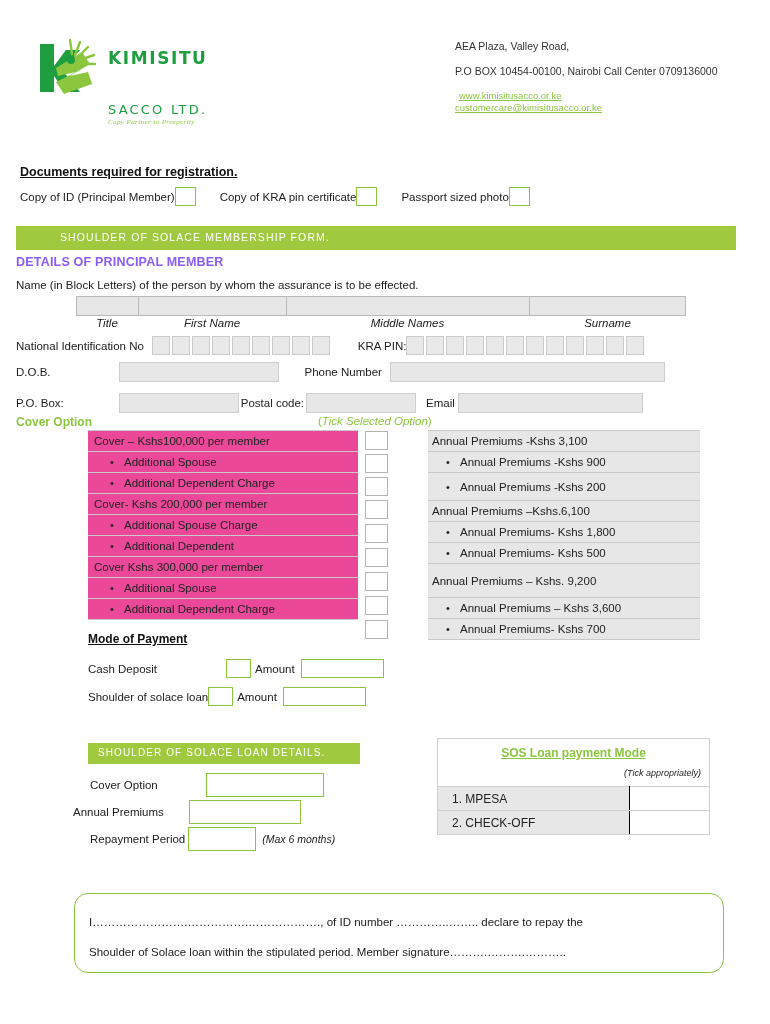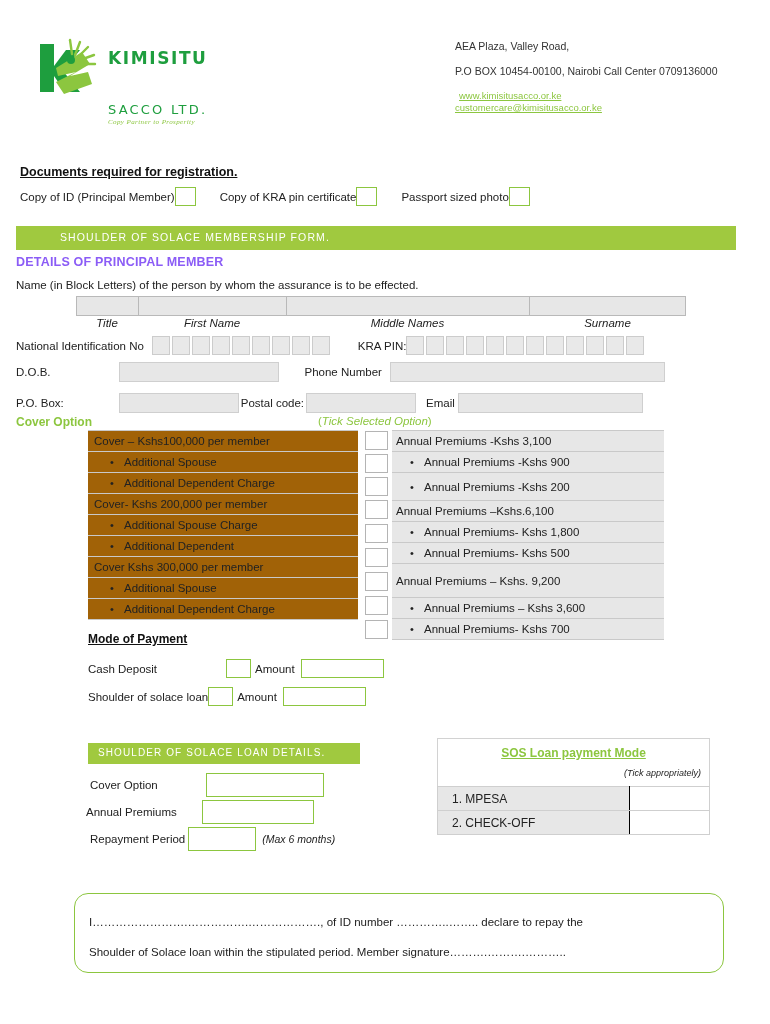--- a/index.html
+++ b/index.html
@@ -112,37 +112,37 @@
   .tick-sel {
     position:absolute; left:318px; top:415px;
     color:#8cc63f; font-size:11.5px;
   }
   .tick-sel i { font-style:italic; }
 
   
   .cover-area { position:absolute; left:88px; top:430px; }
   .ctable { border-collapse:collapse; width:270px; }
   .ctable td {
-    background:#a16207; border-top:1px solid #c9c9c9;
+    background:#ec4899; border-top:1px solid #c9c9c9;
     font-size:11.5px; color:#222; padding:3px 6px;
     height:21px; vertical-align:middle;
   }
   .ctable tr:last-child td { border-bottom:1px solid #c9c9c9; }
   .ctable td.bulleted { padding-left:36px; position:relative; }
   .ctable td.bulleted::before {
     content:"\2022"; position:absolute; left:22px; top:50%;
     transform:translateY(-50%); font-size:11px; color:#222;
   }
 
   .checkcol { position:absolute; left:365px; top:430px; }
   .chk {
     width:23px; height:19px; border:1px solid #b4b4b4; background:#fff;
   }
 
-  .ptable-wrap { position:absolute; left:392px; top:430px; }
+  .ptable-wrap { position:absolute; left:428px; top:430px; }
   .ptable { border-collapse:collapse; width:272px; }
   .ptable td {
     background:#e7e7e7; border-top:1px solid #c9c9c9;
     font-size:11.5px; color:#222; padding:3px 4px;
     vertical-align:middle;
   }
   .ptable tr:last-child td { border-bottom:1px solid #c9c9c9; }
   .ptable td.bulleted { padding-left:32px; position:relative; }
   .ptable td.bulleted::before {
     content:"\2022"; position:absolute; left:18px; top:50%;
@@ -431,21 +431,21 @@
 
   <div class="sos-banner">
     <div class="sos-banner-text">SHOULDER OF SOLACE LOAN DETAILS.</div>
   </div>
 
   <div class="sosrow" style="left:90px; top:773px;">
     <span style="display:inline-block;width:116px">Cover Option</span>
     <span class="gfield" style="width:118px;height:24px"></span>
   </div>
 
-  <div class="sosrow" style="left:86px; top:800px;justify-content:center;">
+  <div class="sosrow" style="left:73px; top:800px;justify-content:center;">
     <span style="display:inline-block;width:116px">Annual Premiums</span>
     <span class="gfield" style="width:112px;height:24px"></span>
   </div>
 
   <div class="sosrow" style="left:90px; top:827px;">
     <span>Repayment Period</span>
     <span class="gfield" style="width:68px;height:24px;margin-left:3px"></span>
     <span class="maxnote">(Max 6 months)</span>
   </div>
 

